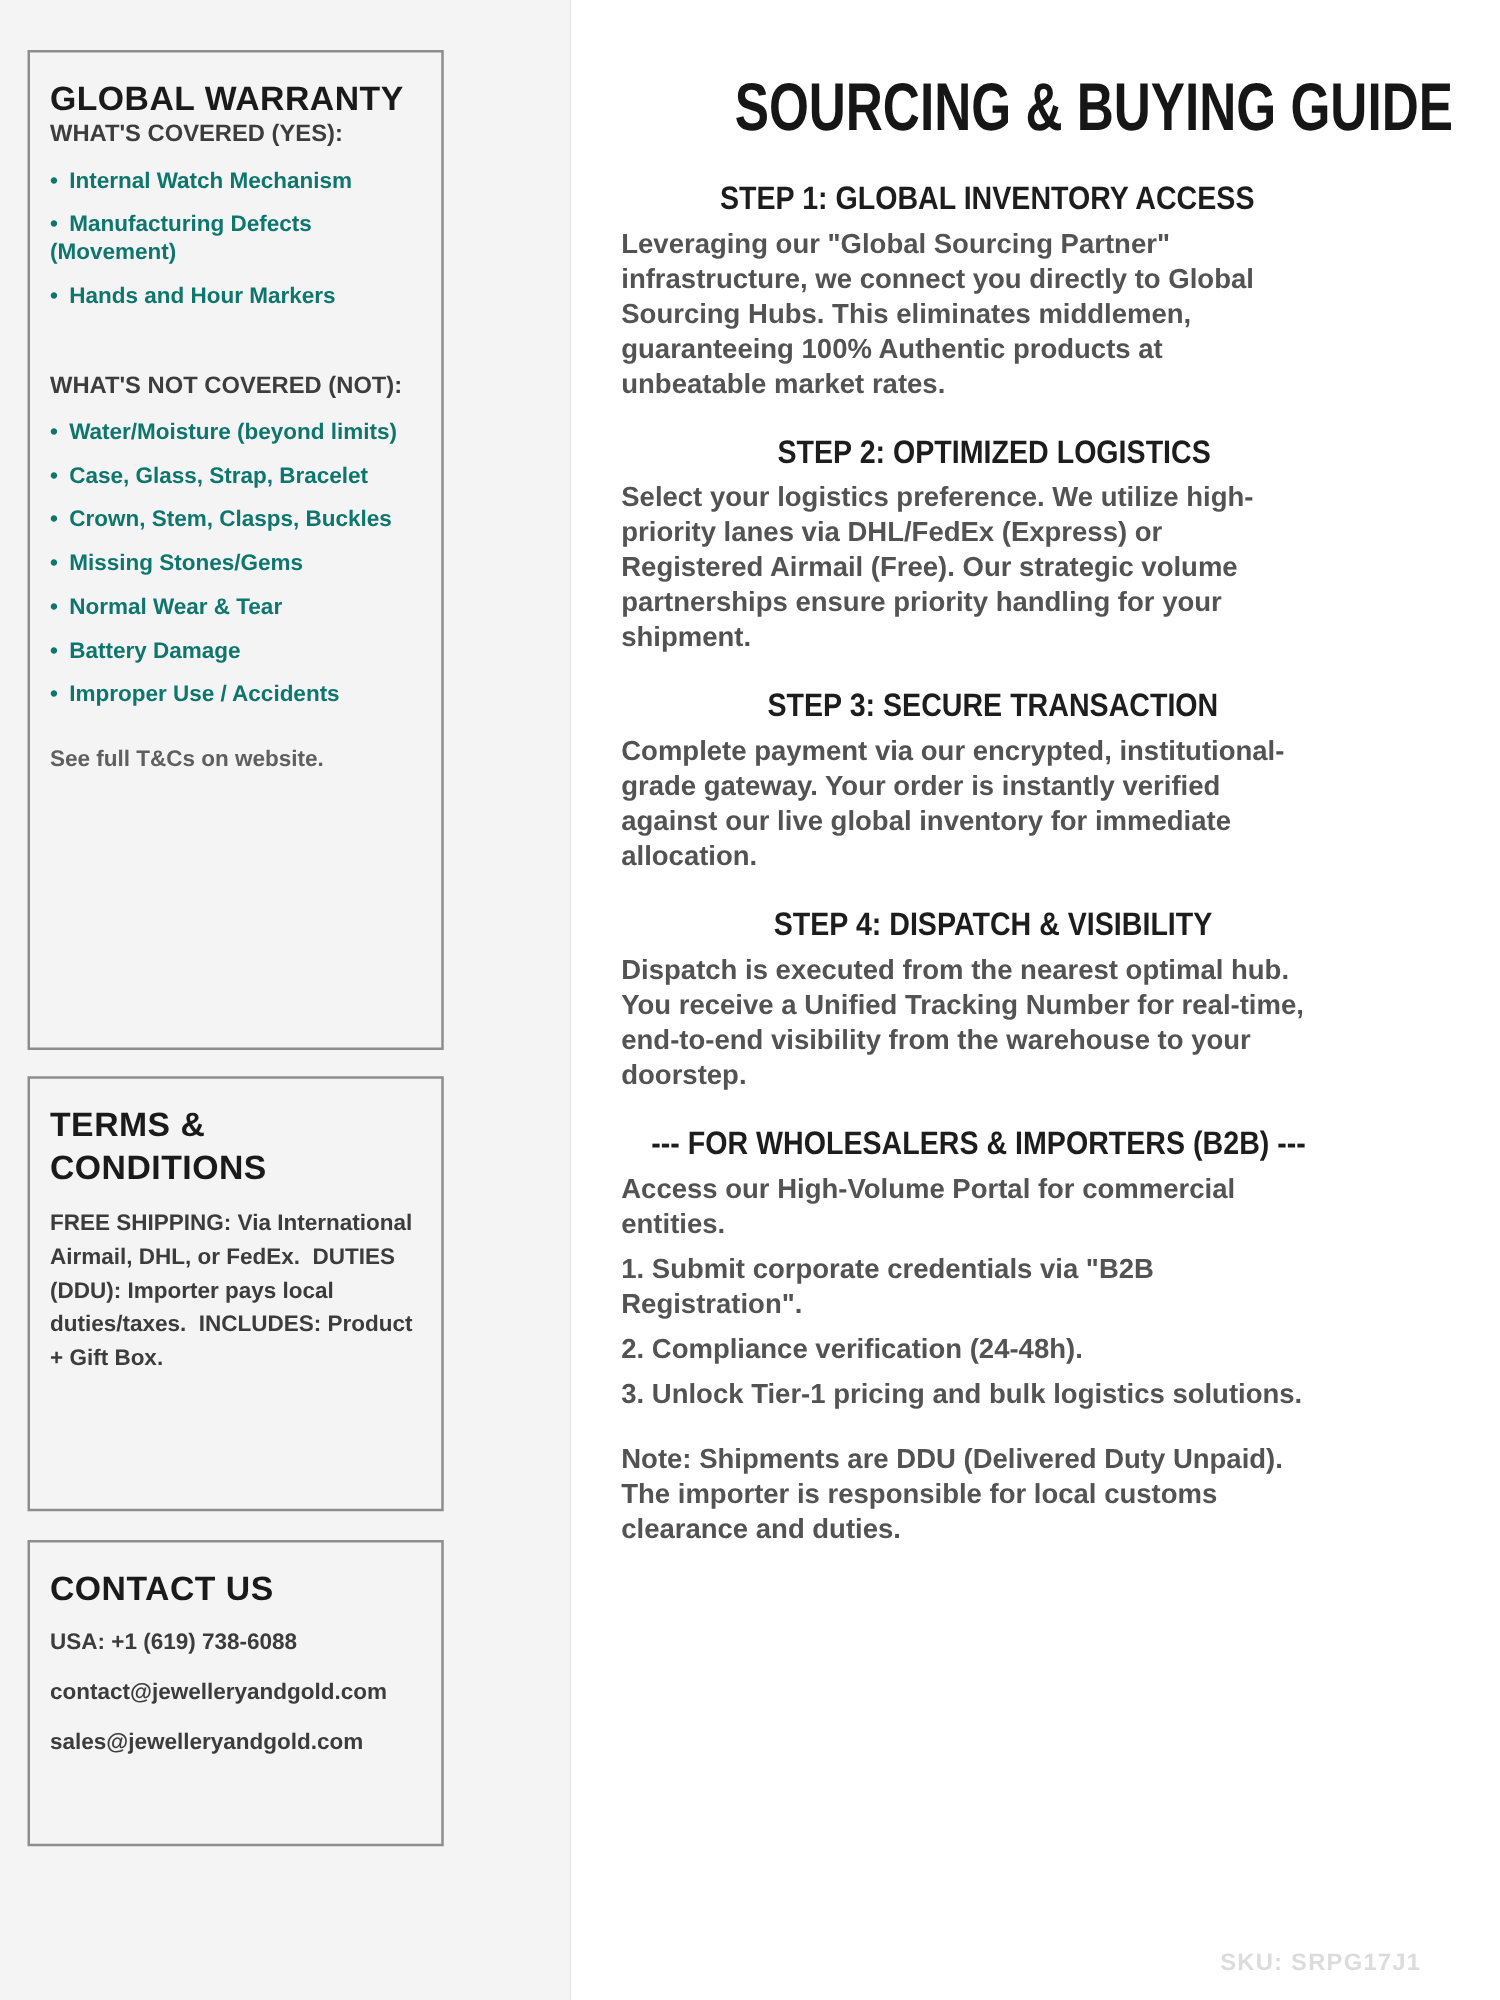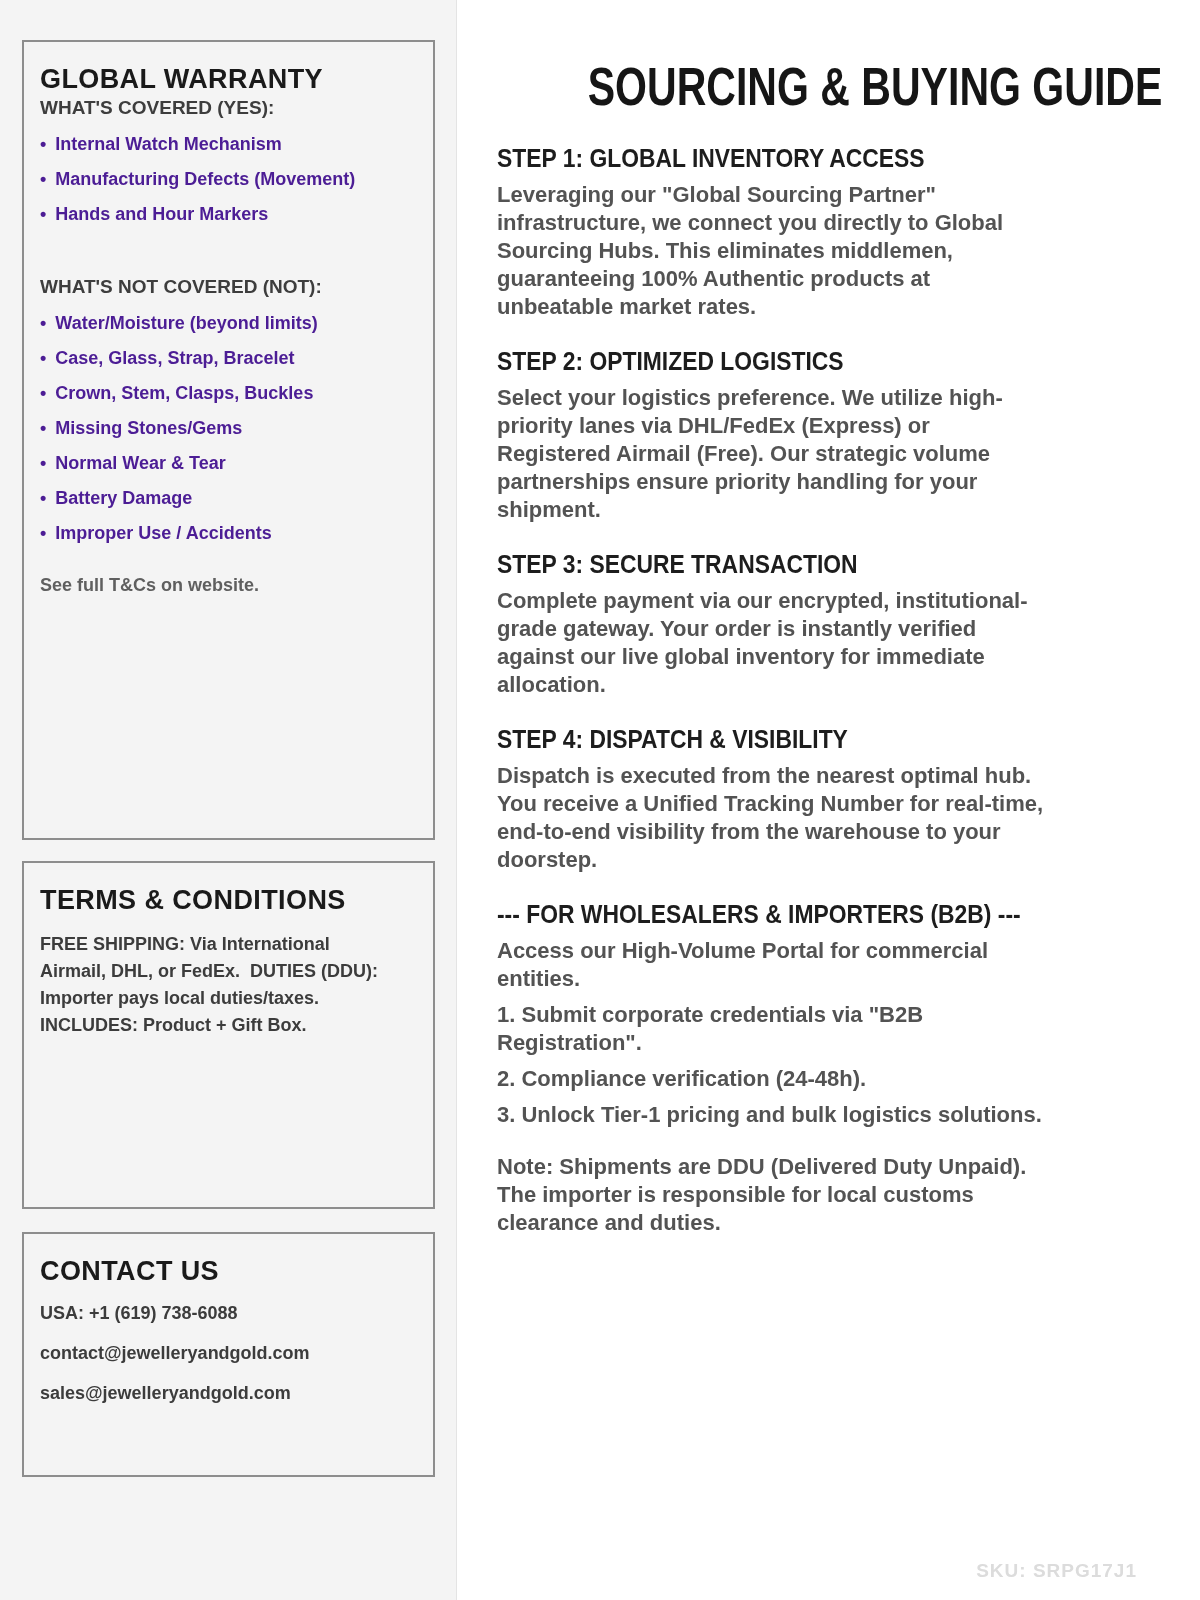--- a/index.html
+++ b/index.html
@@ -7,53 +7,53 @@
   body { font-family:"Liberation Sans", sans-serif; }
   .page { position:relative; width:1200px; height:1600px; background:#ffffff; overflow:hidden; }
 
   
   .sidebar {
     position:absolute; left:0; top:0; width:457px; height:1600px;
     background:#f4f4f4; border-right:1px solid #e4e4e4;
     padding:40px 0 0 22px;
   }
   .sbox {
-    width:413px; border:2px solid #8d8d8d; background:#f4f4f4;
+    width:333px; border:2px solid #8d8d8d; background:#f4f4f4;
     padding:20px 16px 4px 16px;
   }
   .sbox-warranty { height:800px; margin-bottom:21px; }
   .sbox-terms    { height:348px; margin-bottom:23px; }
   .sbox-contact  { height:245px; }
   .sbox h2 {
     font-size:27px; line-height:34px; font-weight:700; color:#1a1a1a; letter-spacing:0.4px;
   }
   .sub { font-size:19px; line-height:24px; font-weight:700; color:#3d3d3d; }
   .sub-not { margin-top:50px; }
   .blist { list-style:none; }
-  .blist li { margin-top:13px; font-size:18px; line-height:22px; font-weight:700; color:#4c1d95; }
+  .blist li { margin-top:13px; font-size:18px; line-height:22px; font-weight:700; color:#0f766e; }
   .blist .dot { display:inline-block; margin-right:9px; }
   .footnote { margin-top:30px; font-size:18px; line-height:22px; font-weight:700; color:#5f5f5f; }
   .terms-body {
     margin-top:14px; max-width:358px; font-size:18px; line-height:27px;
     font-weight:700; color:#3c3c3c; white-space:pre-wrap;
   }
   .contact-lines p { margin-top:18px; font-size:18px; line-height:22px; font-weight:700; color:#3c3c3c; }
   .contact-lines p:first-child { margin-top:14px; }
 
   
   .main {
     position:absolute; left:457px; top:0; width:743px; height:1600px; background:#ffffff;
   }
   .main-inner { padding:54px 60px 0 40px; }
   .doc-title { text-align:center; line-height:64px; height:64px; }
   .doc-title .title-inner {
     display:inline-block; font-size:54px; font-weight:700; color:#161616;
     white-space:nowrap; transform:scaleX(0.76); transform-origin:center center;
   }
-  .mh { margin:24px 0 4px 0; line-height:32px; }
+  .mh { margin:24px 0 4px 0; line-height:32px;text-align:center; }
   .mh .cond {
     display:inline-block; font-size:26px; font-weight:700; color:#1d1d1d;
     white-space:nowrap; transform:scaleX(0.88); transform-origin:left center;
   }
   .mbody, .b2b p {
     max-width:548px; font-size:22px; line-height:28px; font-weight:700; color:#535353;
   }
   .mbody { margin-top:4px; }
   .b2b .intro { margin-top:4px; }
   .b2b .b2b-items p { margin-top:8px; }

